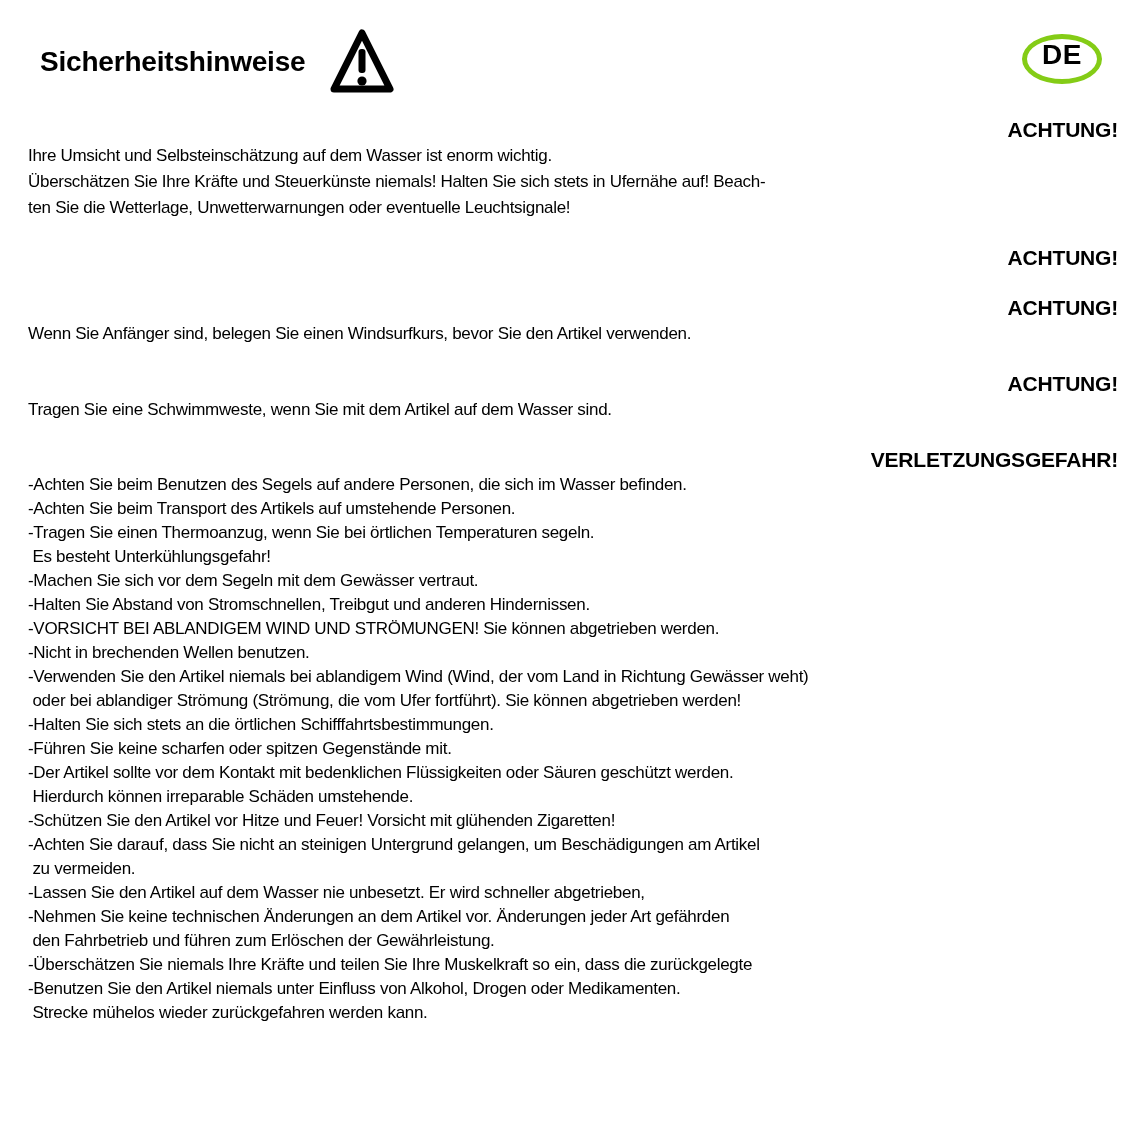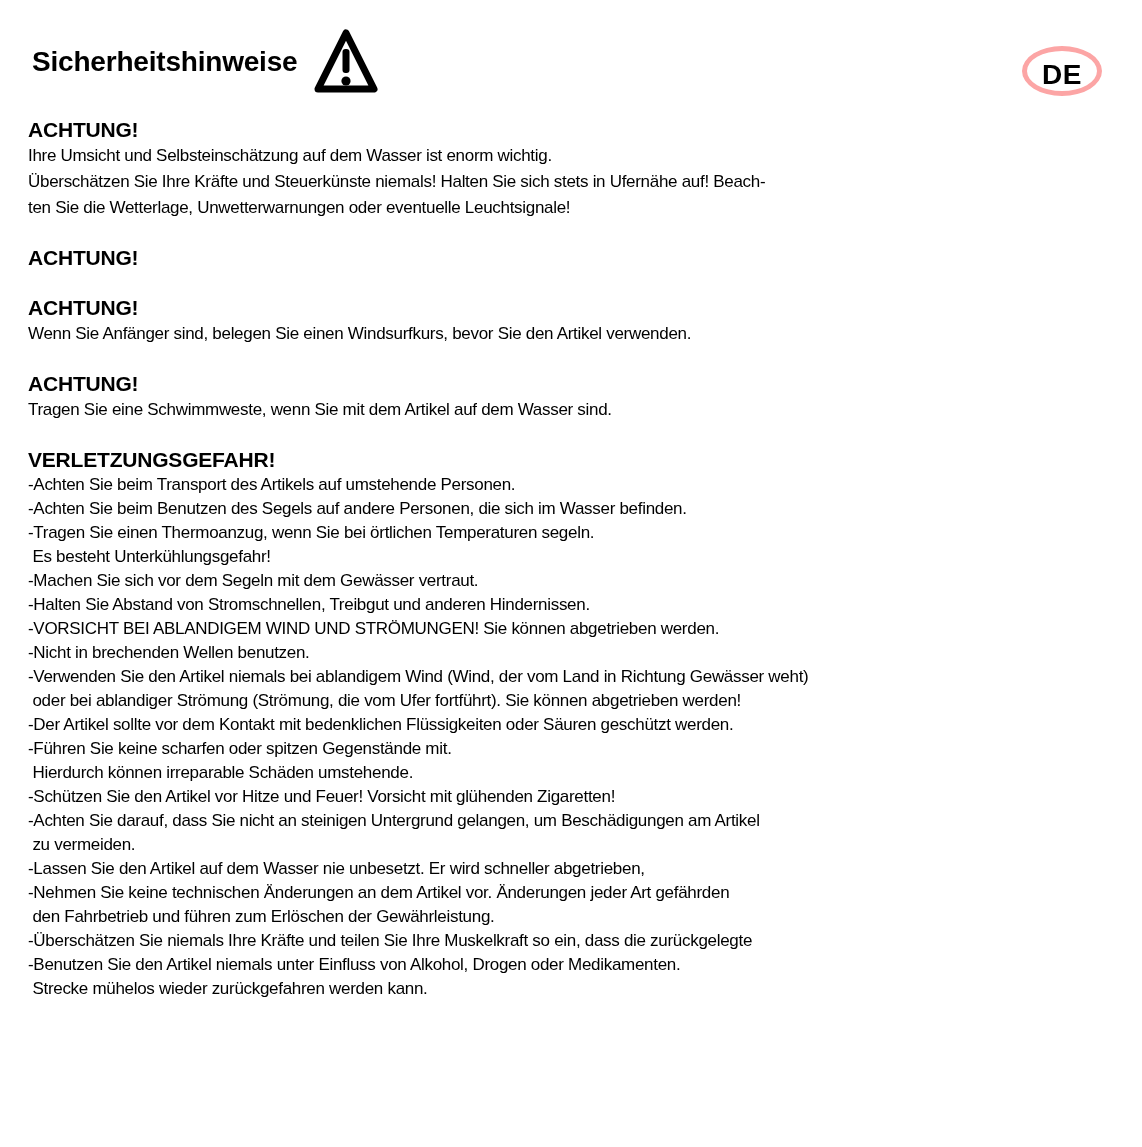--- a/index.html
+++ b/index.html
@@ -21,61 +21,62 @@
     background: #ffffff;
   }
   header.doc-header {
     position: relative;
     margin-top: 30px;
     height: 64px;
     display: flex;
     align-items: center;
   }
   h1.title {
-    margin: 4px;
+    margin: 12px;
     font-size: 28px;
     font-weight: bold;
     letter-spacing: -0.2px;
     white-space: pre;
   }
   .warning-wrap {
     display: inline-block;
     margin-left: 12px;
     line-height: 0;
   }
   .badge {
     position: absolute;
     right: 16px;
-    top: 16px;
+    top: 4px;
     width: 70px;
     height: 40px;
-    border: 5px solid #fca5a5;
+    border: 5px solid #84cc16;
     border-radius: 50%;
     display: flex;
-    align-items: flex-end;
+    align-items: flex-start;
     justify-content: center;
   }
   .badge span {
     font-size: 28px;
     font-weight: bold;
     letter-spacing: 0.5px;
   }
   main.sections {
     margin-top: 23px;
   }
   section.section {
     margin-bottom: 24px;
   }
   h2.heading {
     margin: 0;
     font-size: 21px;
     font-weight: bold;
     line-height: 26px;
     letter-spacing: -0.2px;
     white-space: pre;
+    text-align: right;
   }
   .line {
     font-size: 17px;
     line-height: 26px;
     letter-spacing: -0.3px;
     white-space: pre;
   }
   section.section:last-child .line {
     line-height: 24px;
   }
@@ -122,32 +123,33 @@
   <section class="section">
     <h2 class="heading">ACHTUNG!</h2>
     <div class="lines">
           <div class="line">Tragen Sie eine Schwimmweste, wenn Sie mit dem Artikel auf dem Wasser sind.</div>
         </div>
   </section>
 
   <section class="section">
     <h2 class="heading">VERLETZUNGSGEFAHR!</h2>
     <div class="lines">
+          <div class="line">-Achten Sie beim Benutzen des Segels auf andere Personen, die sich im Wasser befinden.</div>
           <div class="line">-Achten Sie beim Transport des Artikels auf umstehende Personen.</div>
-          <div class="line">-Achten Sie beim Benutzen des Segels auf andere Personen, die sich im Wasser befinden.</div>
           <div class="line">-Tragen Sie einen Thermoanzug, wenn Sie bei örtlichen Temperaturen segeln.</div>
           <div class="line"> Es besteht Unterkühlungsgefahr!</div>
           <div class="line">-Machen Sie sich vor dem Segeln mit dem Gewässer vertraut.</div>
           <div class="line">-Halten Sie Abstand von Stromschnellen, Treibgut und anderen Hindernissen.</div>
           <div class="line">-VORSICHT BEI ABLANDIGEM WIND UND STRÖMUNGEN! Sie können abgetrieben werden.</div>
           <div class="line">-Nicht in brechenden Wellen benutzen.</div>
           <div class="line">-Verwenden Sie den Artikel niemals bei ablandigem Wind (Wind, der vom Land in Richtung Gewässer weht)</div>
           <div class="line"> oder bei ablandiger Strömung (Strömung, die vom Ufer fortführt). Sie können abgetrieben werden!</div>
+          <div class="line">-Halten Sie sich stets an die örtlichen Schifffahrtsbestimmungen.</div>
+          <div class="line">-Führen Sie keine scharfen oder spitzen Gegenstände mit.</div>
           <div class="line">-Der Artikel sollte vor dem Kontakt mit bedenklichen Flüssigkeiten oder Säuren geschützt werden.</div>
-          <div class="line">-Führen Sie keine scharfen oder spitzen Gegenstände mit.</div>
           <div class="line"> Hierdurch können irreparable Schäden umstehende.</div>
           <div class="line">-Schützen Sie den Artikel vor Hitze und Feuer! Vorsicht mit glühenden Zigaretten!</div>
           <div class="line">-Achten Sie darauf, dass Sie nicht an steinigen Untergrund gelangen, um Beschädigungen am Artikel</div>
           <div class="line"> zu vermeiden.</div>
           <div class="line">-Lassen Sie den Artikel auf dem Wasser nie unbesetzt. Er wird schneller abgetrieben,</div>
           <div class="line">-Nehmen Sie keine technischen Änderungen an dem Artikel vor. Änderungen jeder Art gefährden</div>
           <div class="line"> den Fahrbetrieb und führen zum Erlöschen der Gewährleistung.</div>
           <div class="line">-Überschätzen Sie niemals Ihre Kräfte und teilen Sie Ihre Muskelkraft so ein, dass die zurückgelegte</div>
           <div class="line">-Benutzen Sie den Artikel niemals unter Einfluss von Alkohol, Drogen oder Medikamenten.</div>
           <div class="line"> Strecke mühelos wieder zurückgefahren werden kann.</div>

